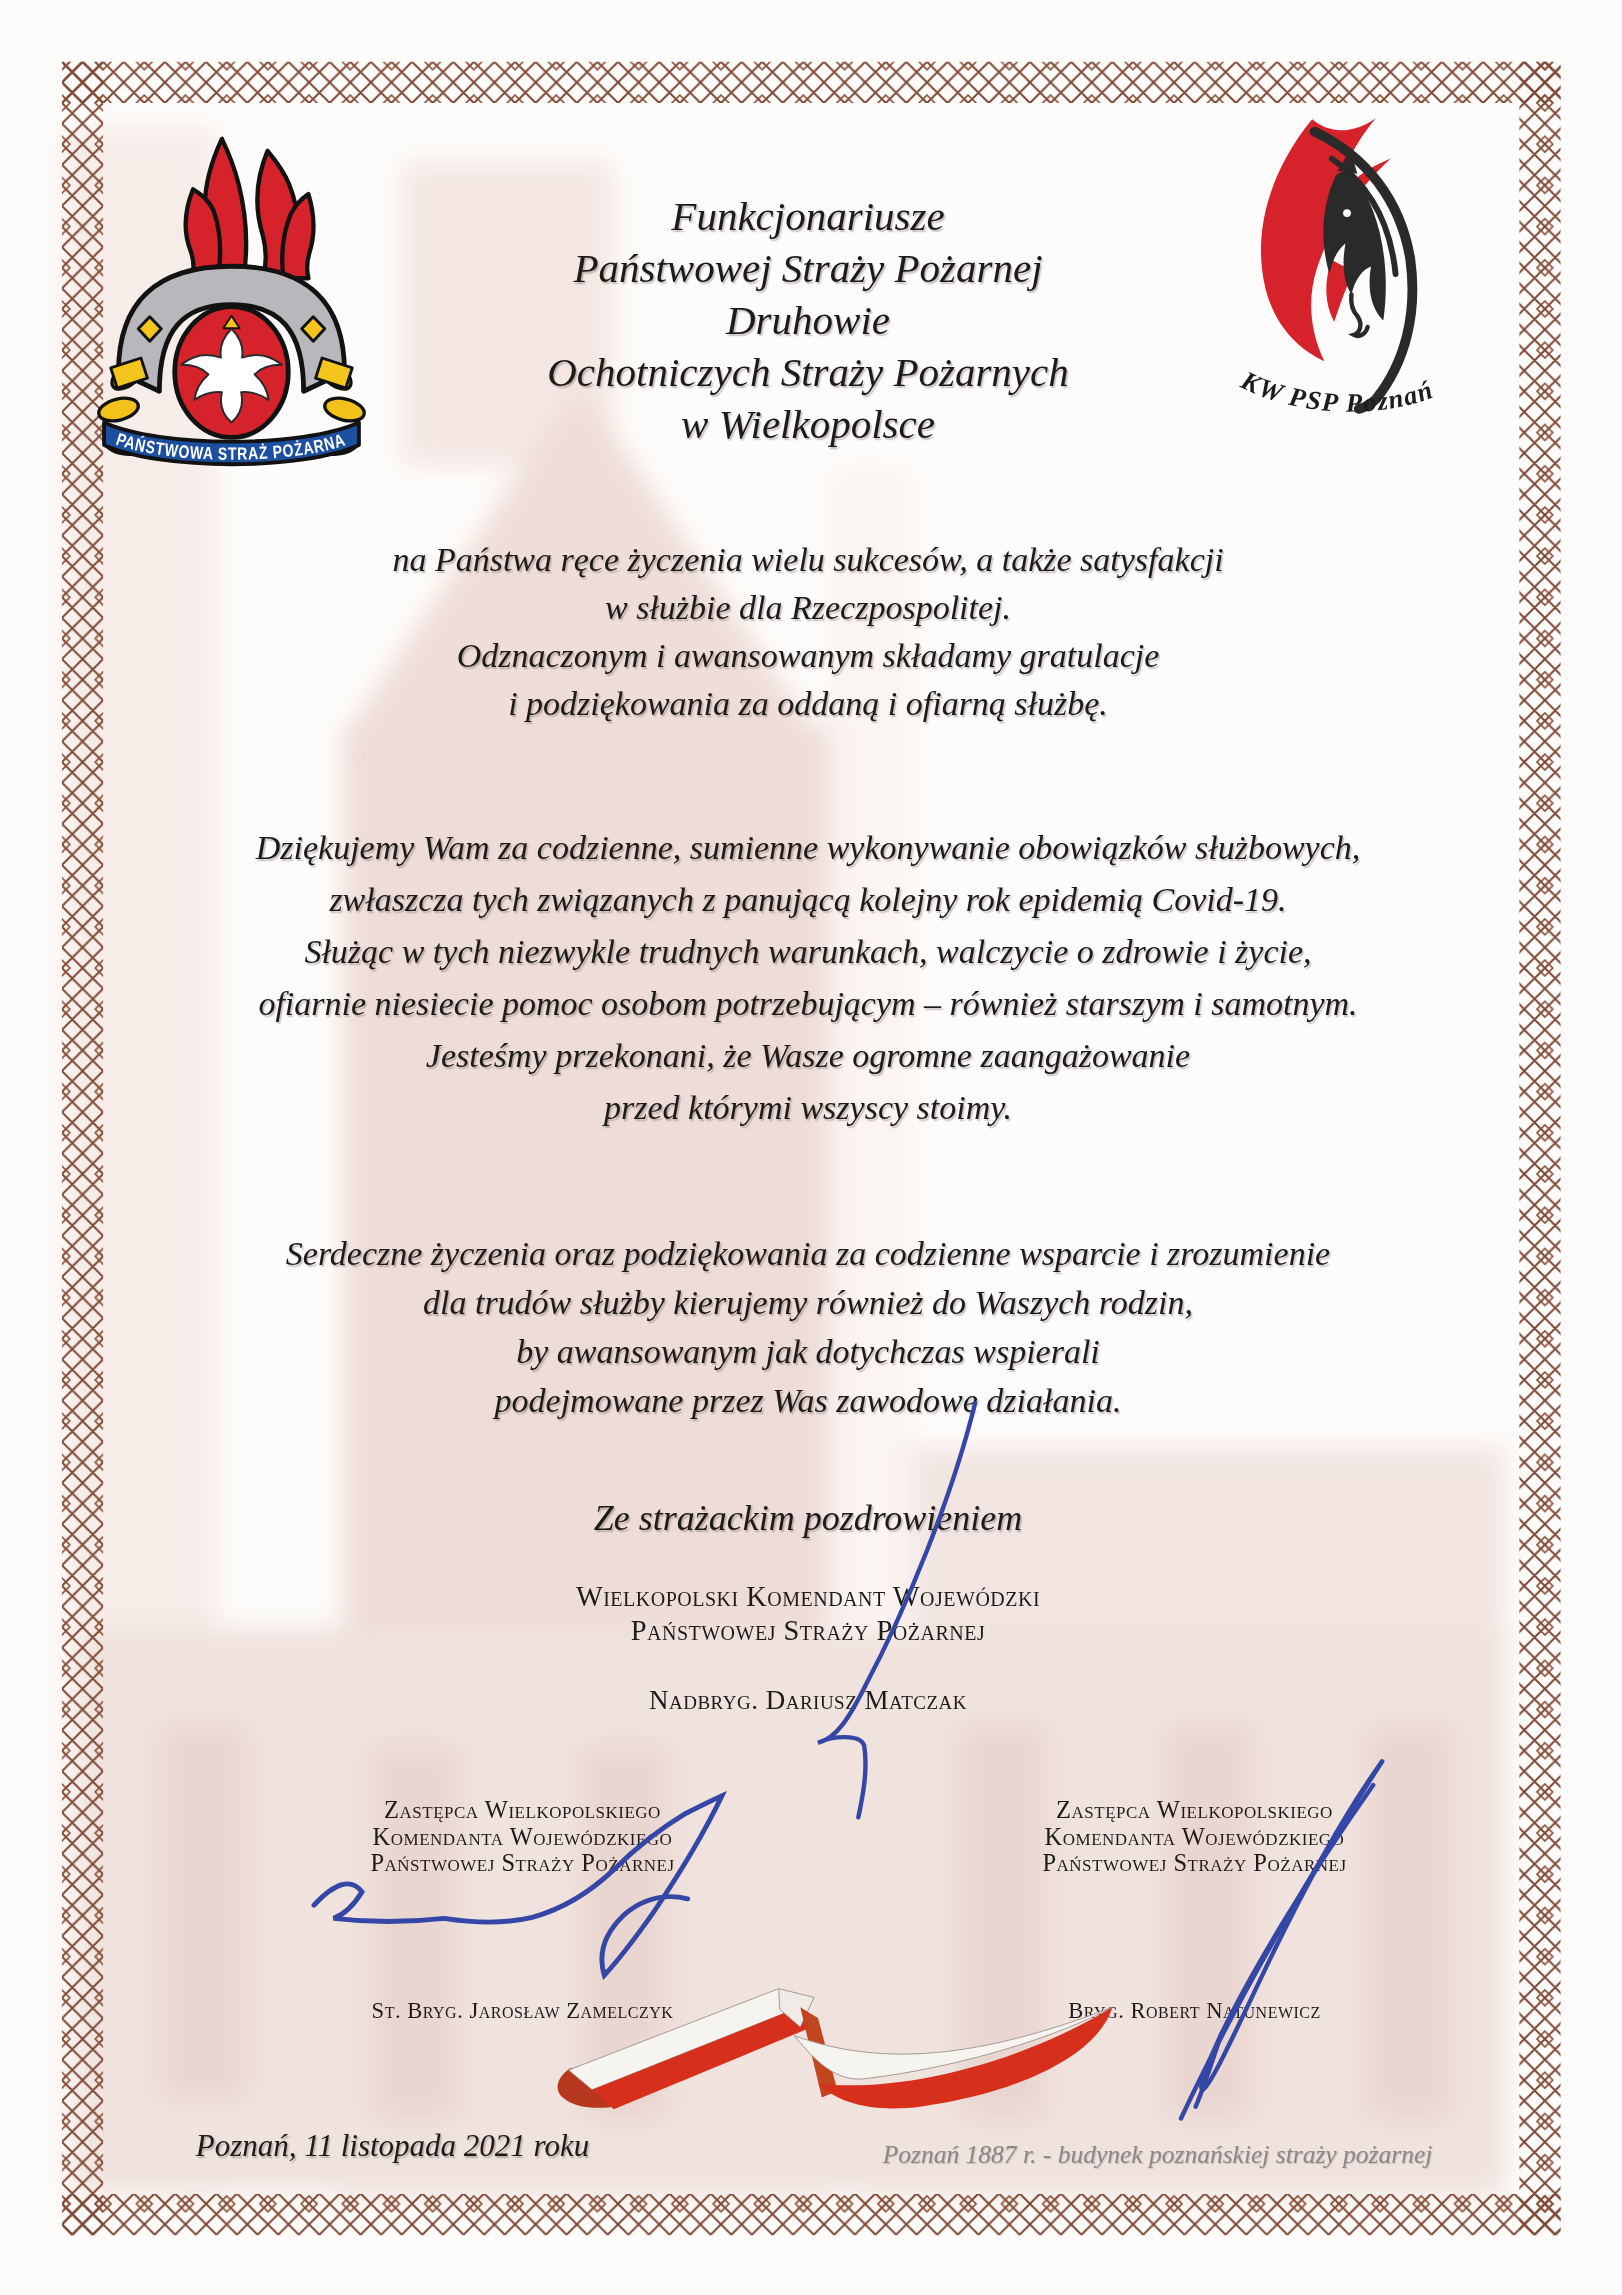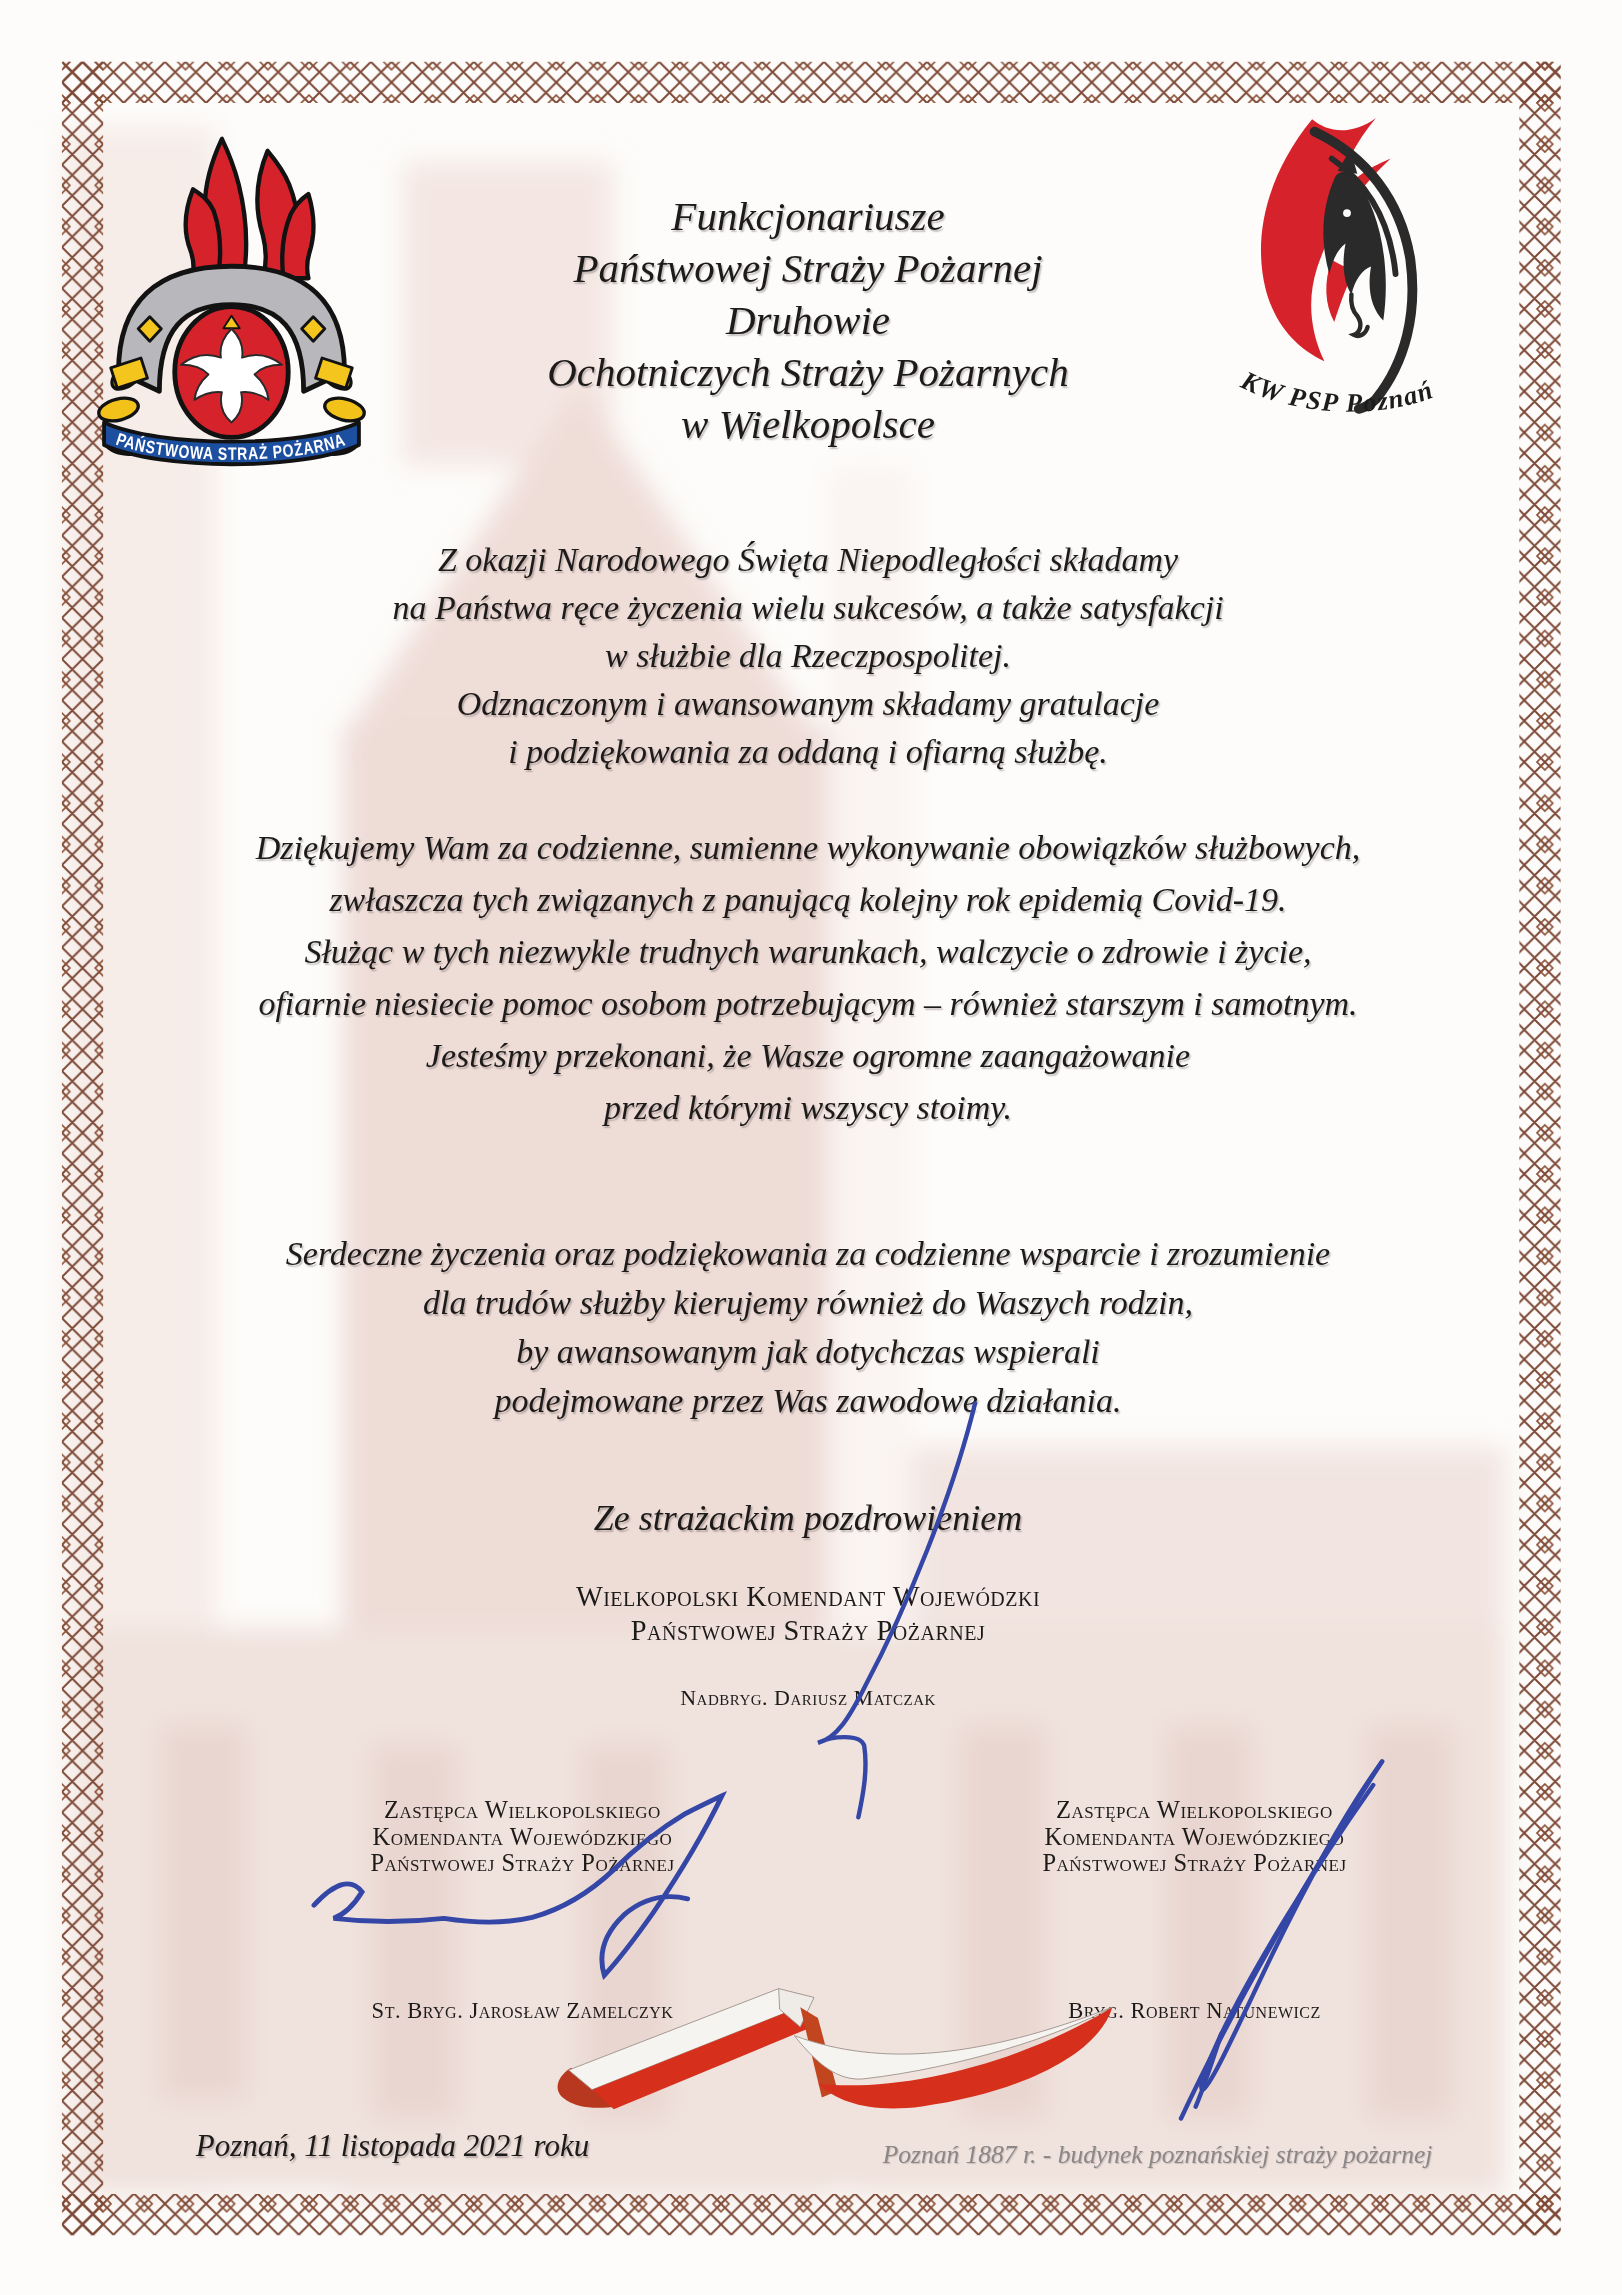--- a/index.html
+++ b/index.html
@@ -10,21 +10,21 @@
   .abs{position:absolute;}
   .centered{left:0;right:6px;text-align:center;}
   .script{font-style:italic;text-shadow:1.5px 2px 1.5px rgba(75,62,60,0.33);}
   .caps{font-variant:small-caps;letter-spacing:0.5px;}
   .header-block{top:190px;font-size:41px;line-height:52px;}
   .p1{top:536px;font-size:34px;line-height:48px;}
   .p2{top:822px;font-size:34px;line-height:52px;}
   .p3{top:1229px;font-size:34px;line-height:49px;}
   .salutation{top:1497px;font-size:36px;}
   .cmd-title{top:1580px;font-size:28.4px;line-height:34px;}
-  .cmd-name{top:1685px;font-size:22px;}
+  .cmd-name{top:1685px;font-size:27px;}
   .dep-title{font-size:24.5px;line-height:26.5px;text-align:center;margin-top:8px;}
   .dep-name{font-size:22.6px;text-align:center;}
   .dep-left{left:275px;width:495px;}
   .dep-right{left:947px;width:495px;}
   .dep-title-pos{top:1789px;}
   .dep-name-pos{top:1998px;}
   .date-line{left:167px;width:451px;top:2128px;font-size:31px;text-align:center;}
   .photo-caption{left:829px;width:657px;top:2140px;font-size:25.5px;text-align:center;
     font-style:italic;color:#8b8786;text-shadow:1px 1px 1px rgba(90,85,84,0.25);}
   svg{display:block;}
@@ -130,21 +130,20 @@
 
   <div class="abs centered header-block script">
     <div>Funkcjonariusze</div>
     <div>Państwowej Straży Pożarnej</div>
     <div>Druhowie</div>
     <div>Ochotniczych Straży Pożarnych</div>
     <div>w Wielkopolsce</div>
   </div>
 
   <div class="abs centered p1 script">
-    <div>Z okazji Narodowego Święta Niepodległości składamy</div>
     <div>na Państwa ręce życzenia wielu sukcesów, a także satysfakcji</div>
     <div>w służbie dla Rzeczpospolitej.</div>
     <div>Odznaczonym i awansowanym składamy gratulacje</div>
     <div>i podziękowania za oddaną i ofiarną służbę.</div>
   </div>
 
   <div class="abs centered p2 script">
     <div>Dziękujemy Wam za codzienne, sumienne wykonywanie obowiązków służbowych,</div>
     <div>zwłaszcza tych związanych z panującą kolejny rok epidemią Covid-19.</div>
     <div>Służąc w tych niezwykle trudnych warunkach, walczycie o zdrowie i życie,</div>

